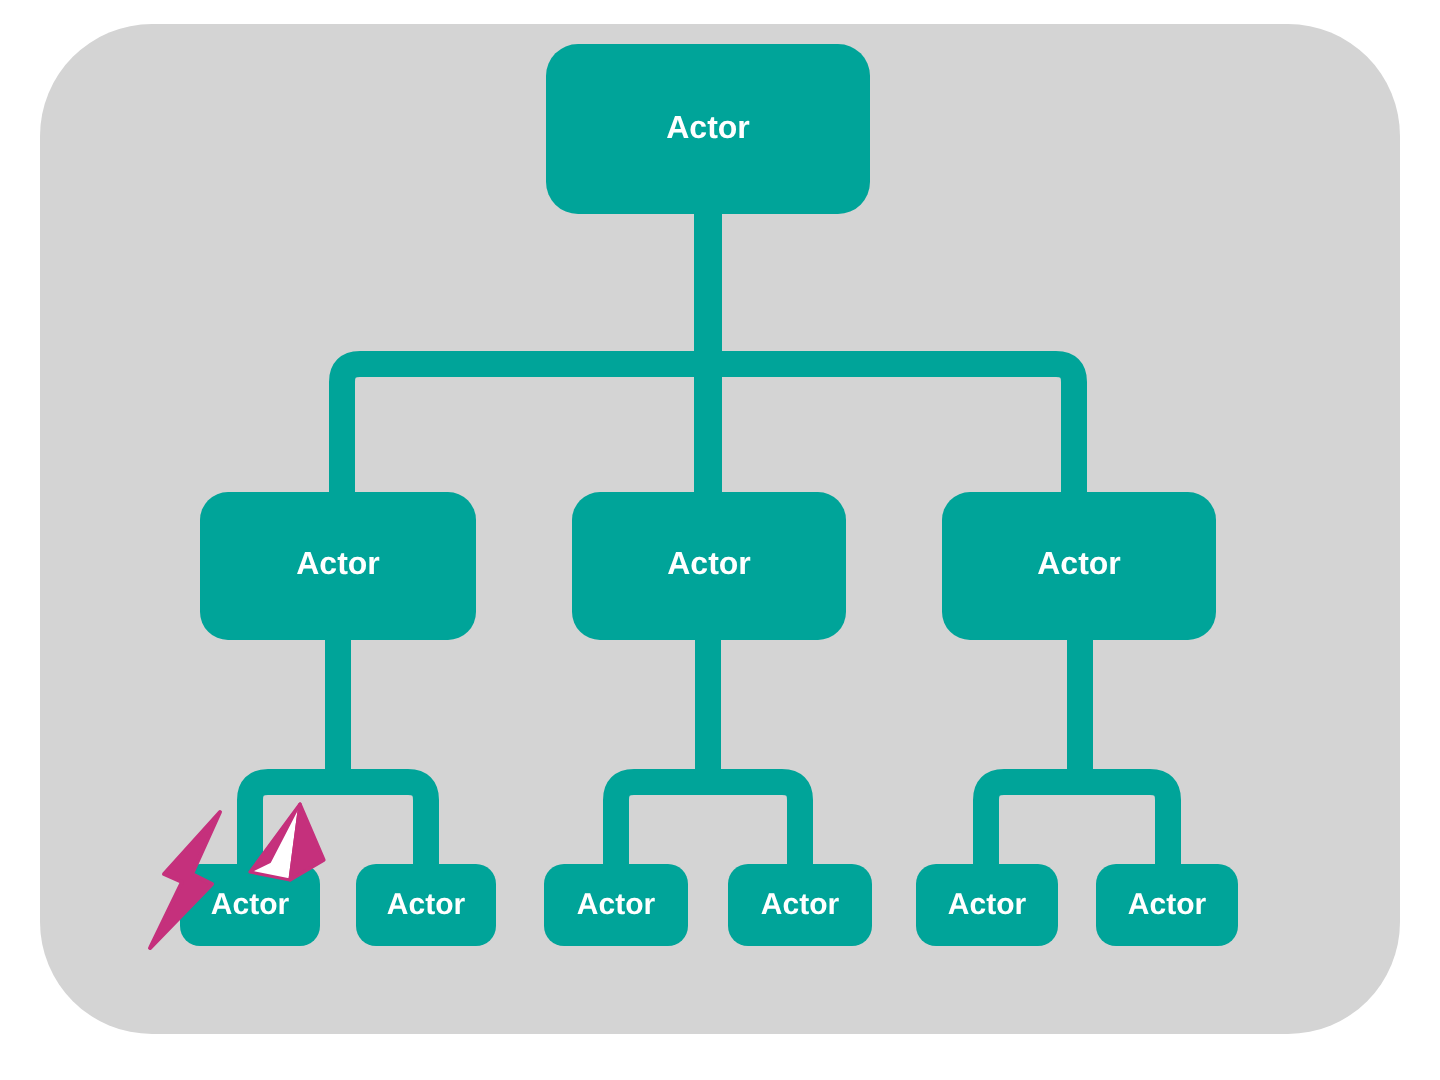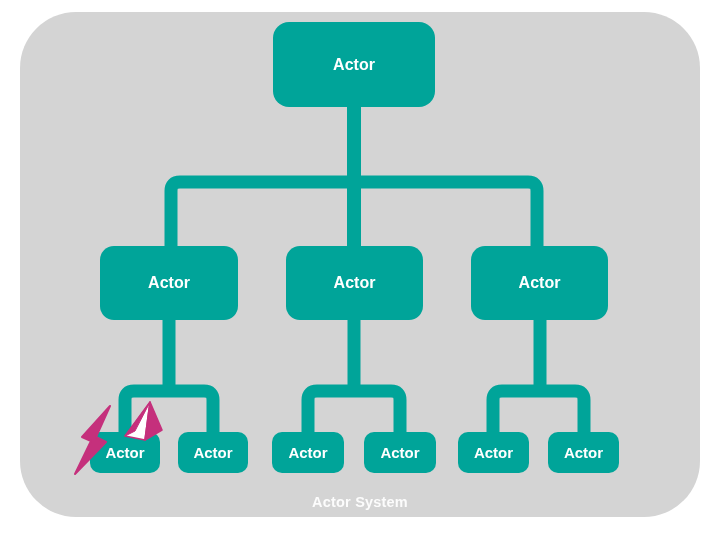--- a/index.html
+++ b/index.html
@@ -130,15 +130,14 @@
     <g transform="translate(74,404)">
       <polygon points="36,2 8,33 17,37 1,70 32,38 22,33" fill="var(--event)" stroke="var(--event)" stroke-width="2" stroke-linejoin="round"></polygon>
     </g>
     <g transform="translate(122,398)">
       <polygon points="28,4 3,38 23,42" fill="#FFFFFF" stroke="var(--event)" stroke-width="1.6" stroke-linejoin="round"></polygon>
       <polygon points="28,4 23,42 40,32" fill="var(--event)" stroke="var(--event)" stroke-width="1.6" stroke-linejoin="round"></polygon>
       <polygon points="28,4 3,38 13,33" fill="var(--event)" stroke="var(--event)" stroke-width="1" stroke-linejoin="round"></polygon>
     </g>
   </svg>
 
-  <div class="system-label">Actor System</div>
 
 </div>
 
 </body></html>

